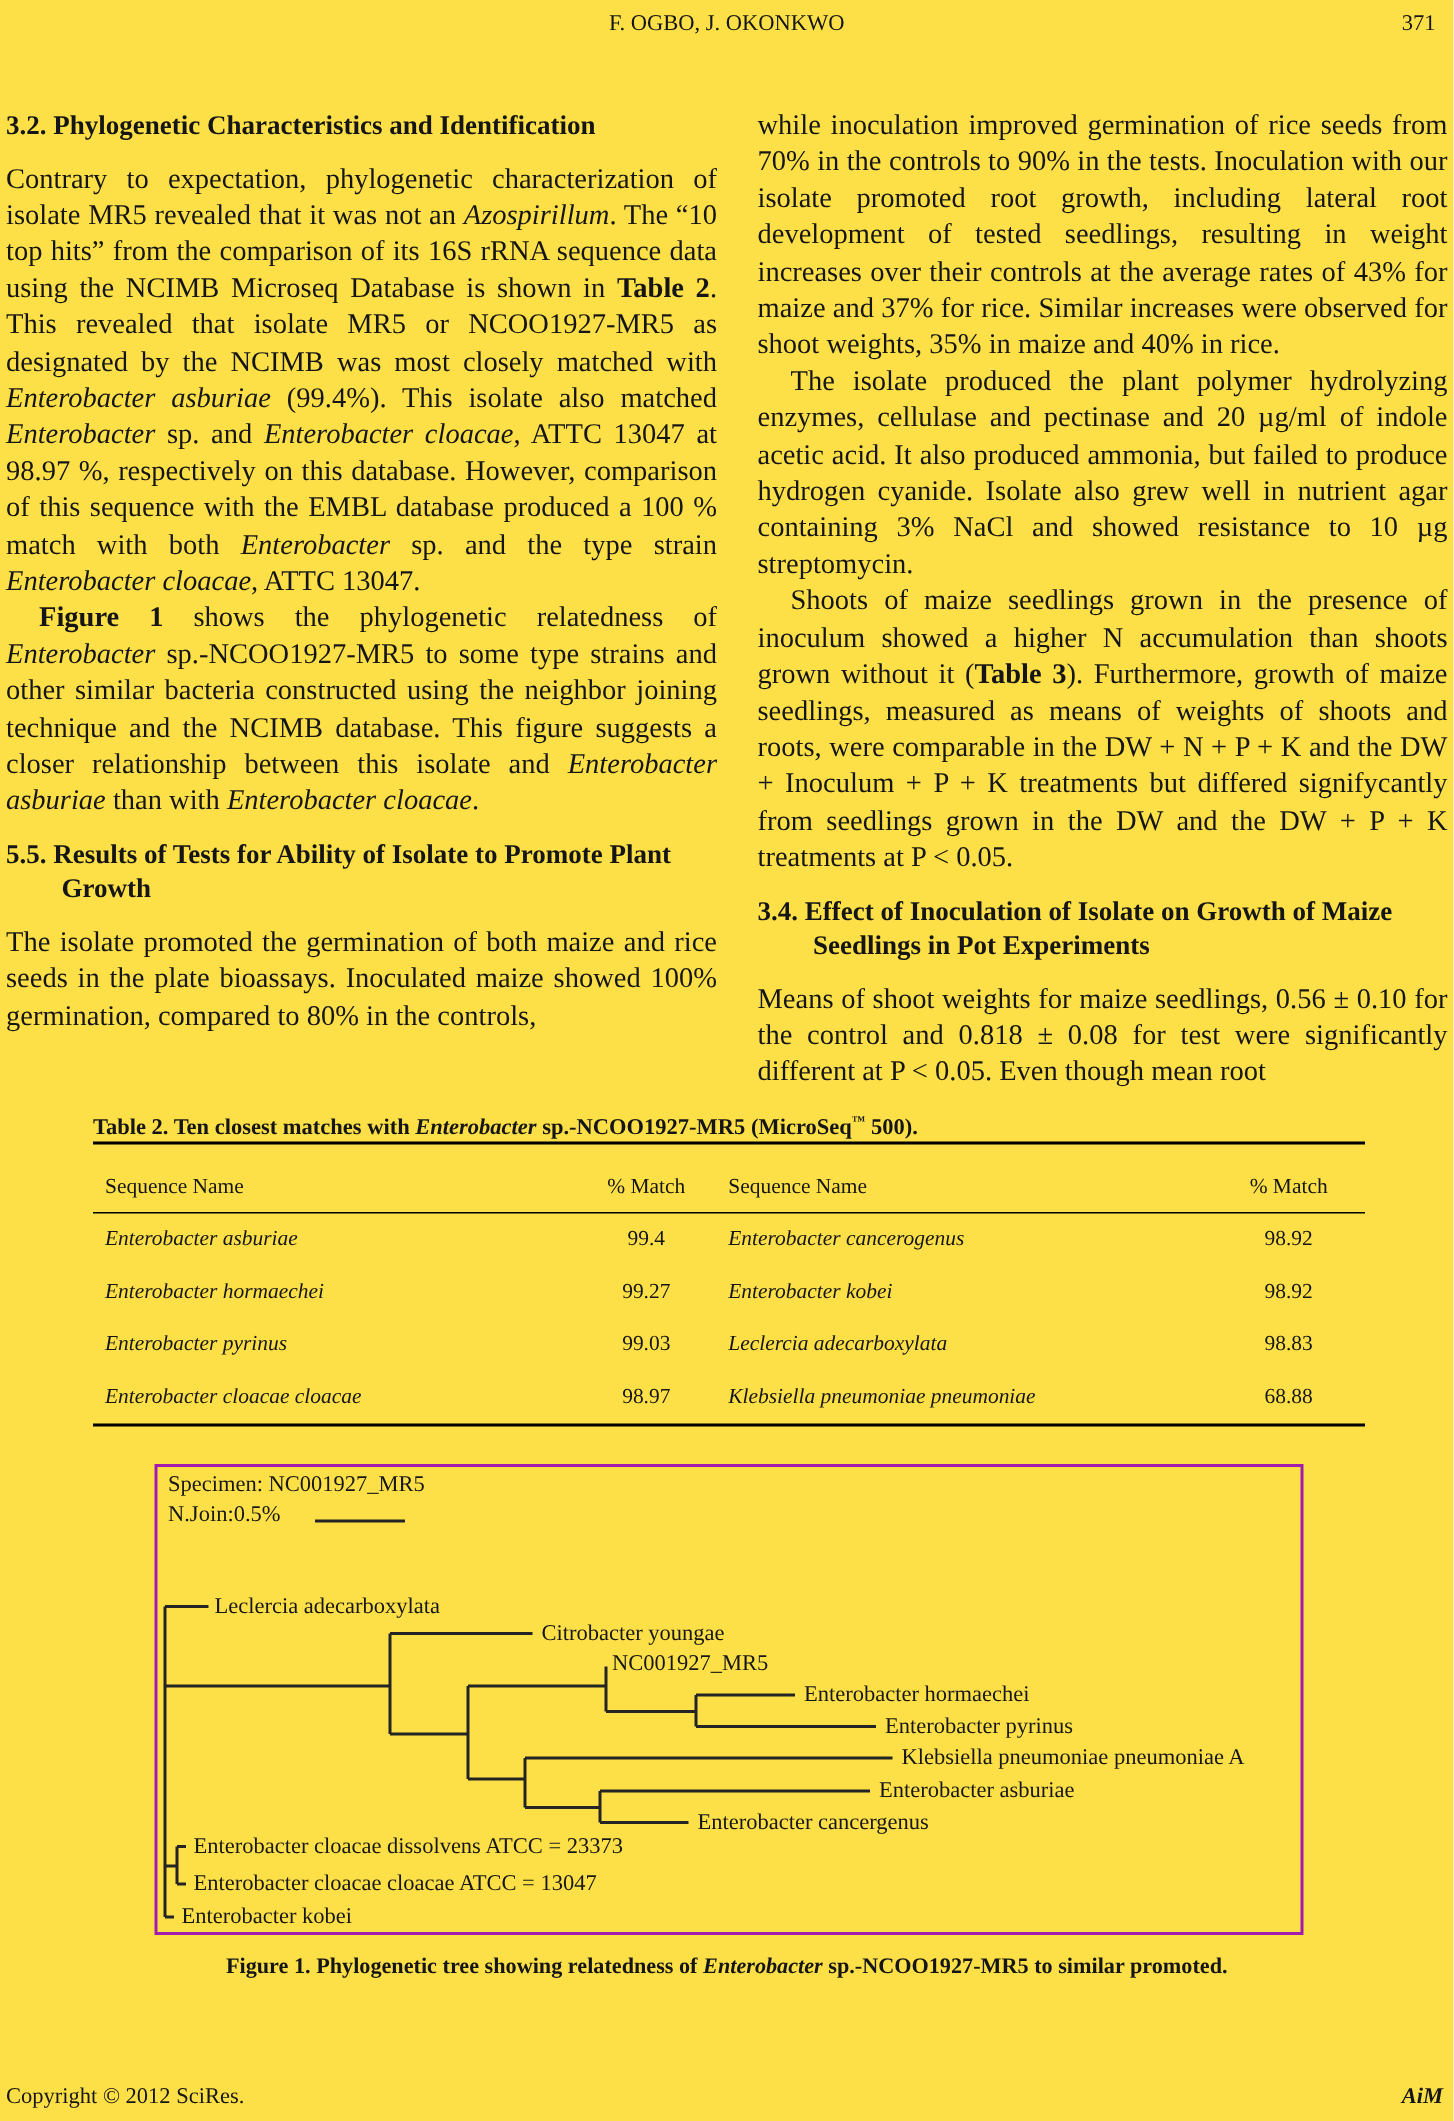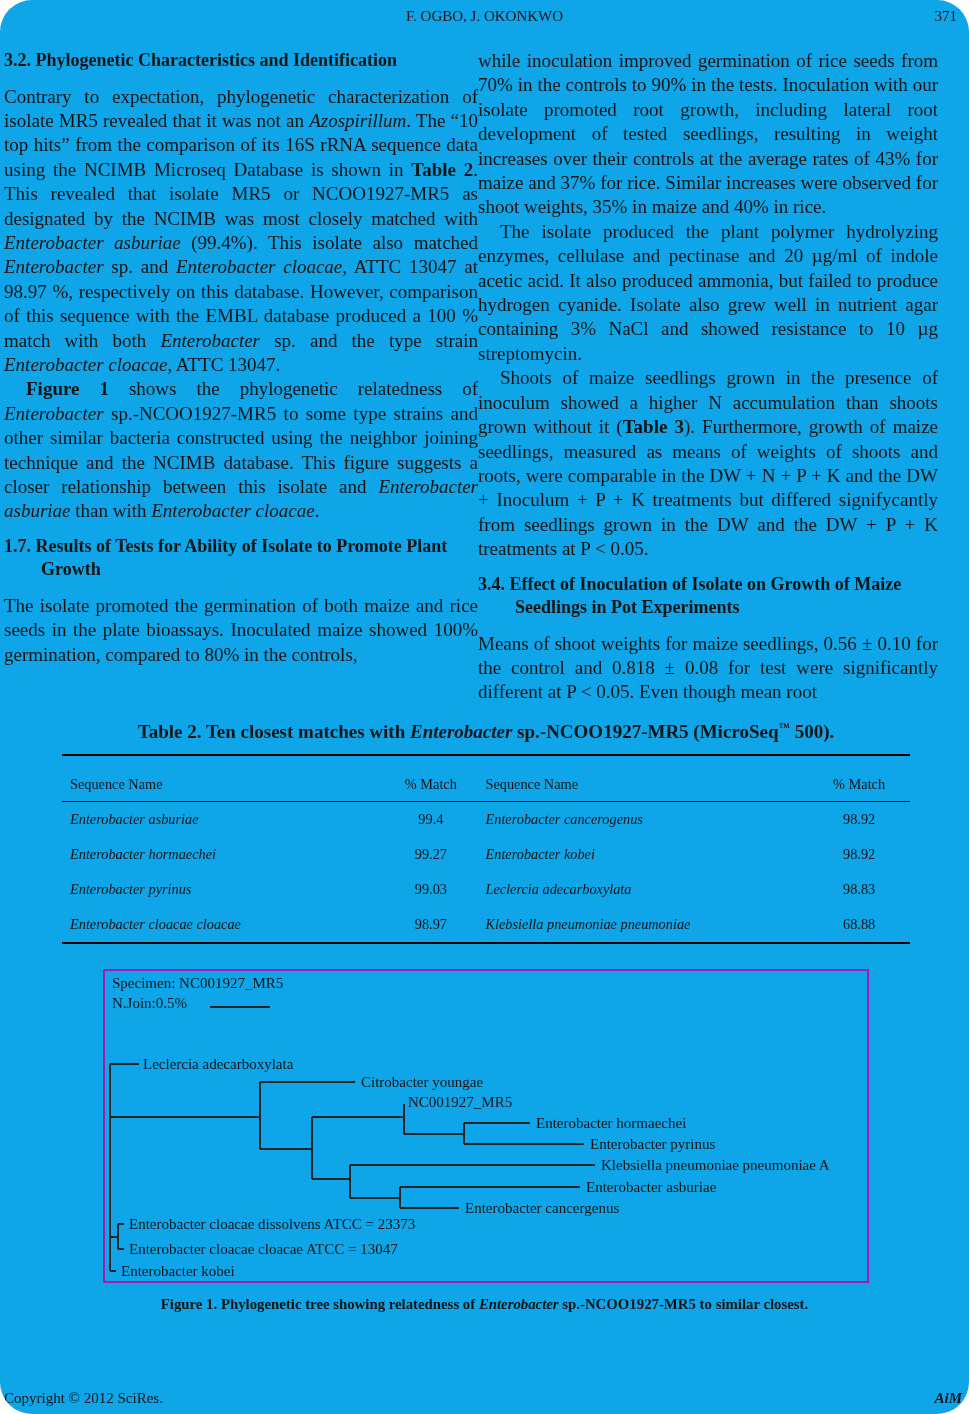--- a/index.html
+++ b/index.html
@@ -1,33 +1,33 @@
 <!DOCTYPE html>
 <html><head>
 <meta charset="utf-8">
 <style>
   html,body{margin:0;padding:0;background:#fff;}
   body{width:969px;height:1414px;font-family:"Liberation Serif","DejaVu Serif",serif;color:#151515;}
-  .page{position:relative;width:969px;height:1414px;box-sizing:border-box;padding:8px 4px 0 4px;overflow:hidden;background:#0ea5e9;border-radius:32px;}
+  .page{position:relative;width:969px;height:1414px;box-sizing:border-box;padding:8px 4px 0 4px;overflow:hidden;background:#fde047;}
   .runhead{position:relative;height:20px;font-size:15px;}
   .runhead .center{text-align:center;}
   .runhead .pageno{position:absolute;right:8px;top:0;}
-  .columns{display:flex;margin-top:21px;}
+  .columns{display:flex;gap:27px;margin-top:44px;}
   .col-left{width:474px;}
   .col-right{width:460px;}
   .sec-heading{font-size:18px;font-weight:bold;line-height:23.5px;margin:0 0 12px 0;text-indent:-37px;padding-left:37px;}
   .sec-heading.mt{margin-top:11px;}
   p{margin:0;font-size:19px;line-height:24.4px;text-align:justify;}
   p.ind{text-indent:22px;}
   .it{font-style:italic;}
   .bd{font-weight:bold;}
   .sup{vertical-align:super;font-size:0.6em;line-height:0;}
   
   .table-wrap{margin:16px 0 0 58px;width:848px;}
-  .table-title{text-align:center;font-size:19px;font-weight:bold;margin-bottom:11px;}
+  .table-title{text-align:left;font-size:15px;font-weight:bold;}
   table.matches{width:100%;border-collapse:collapse;border-top:2px solid #000;border-bottom:2px solid #000;font-size:14.3px;}
   table.matches th{font-weight:normal;text-align:left;padding:20px 0 8px 8px;border-bottom:1.5px solid #000;}
   table.matches th.num{text-align:center;padding-left:0;}
   table.matches td{padding:9px 0 9px 8px;}
   td.cell-name{font-style:italic;}
   td.cell-num{text-align:center;padding-left:0 !important;}
   
   .figure-box{margin:25px 0 0 99px;width:762px;height:310px;border:2px solid #a21caf;box-sizing:content-box;}
   .figure-box svg{display:block;}
   .tree-line{stroke:#242424;stroke-width:2;}
@@ -44,21 +44,21 @@
   <div class="runhead">
     <div class="center">F. OGBO, J. OKONKWO</div>
     <div class="pageno">371</div>
   </div>
 
   <div class="columns">
     <div class="col-left">
       <h2 class="sec-heading">3.2. Phylogenetic Characteristics and Identification</h2>
       <p><span>Contrary to expectation, phylogenetic characterization of isolate MR5 revealed that it was not an </span><span class="it">Azospirillum</span><span>. The “10 top hits” from the comparison of its 16S rRNA sequence data using the NCIMB Microseq Database is shown in </span><span class="bd">Table 2</span><span>. This revealed that isolate MR5 or NCOO1927-MR5 as designated by the NCIMB was most closely matched with </span><span class="it">Enterobacter asburiae</span><span> (99.4%). This isolate also matched </span><span class="it">Enterobacter</span><span> sp. and </span><span class="it">Enterobacter cloacae</span><span>, ATTC 13047 at 98.97 %, respectively on this database. However, comparison of this sequence with the EMBL database produced a 100 % match with both </span><span class="it">Enterobacter</span><span> sp. and the type strain </span><span class="it">Enterobacter cloacae</span><span>, ATTC 13047.</span></p>
       <p class="ind"><span class="bd">Figure 1</span><span> shows the phylogenetic relatedness of </span><span class="it">Enterobacter</span><span> sp.-NCOO1927-MR5 to some type strains and other similar bacteria constructed using the neighbor joining technique and the NCIMB database. This figure suggests a closer relationship between this isolate and </span><span class="it">Enterobacter asburiae</span><span> than with </span><span class="it">Enterobacter cloacae</span><span>.</span></p>
-      <h2 class="sec-heading mt">1.7. Results of Tests for Ability of Isolate to Promote Plant Growth</h2>
+      <h2 class="sec-heading mt">5.5. Results of Tests for Ability of Isolate to Promote Plant Growth</h2>
       <p><span>The isolate promoted the germination of both maize and rice seeds in the plate bioassays. Inoculated maize showed 100% germination, compared to 80% in the controls,</span></p>
     </div>
     <div class="col-right">
       <p><span>while inoculation improved germination of rice seeds from 70% in the controls to 90% in the tests. Inoculation with our isolate promoted root growth, including lateral root development of tested seedlings, resulting in weight increases over their controls at the average rates of 43% for maize and 37% for rice. Similar increases were observed for shoot weights, 35% in maize and 40% in rice.</span></p>
       <p class="ind"><span>The isolate produced the plant polymer hydrolyzing enzymes, cellulase and pectinase and 20 µg/ml of indole acetic acid. It also produced ammonia, but failed to produce hydrogen cyanide. Isolate also grew well in nutrient agar containing 3% NaCl and showed resistance to 10 µg streptomycin.</span></p>
       <p class="ind"><span>Shoots of maize seedlings grown in the presence of inoculum showed a higher N accumulation than shoots grown without it (</span><span class="bd">Table 3</span><span>). Furthermore, growth of maize seedlings, measured as means of weights of shoots and roots, were comparable in the DW + N + P + K and the DW + Inoculum + P + K treatments but differed signifycantly from seedlings grown in the DW and the DW + P + K treatments at P &lt; 0.05.</span></p>
       <h2 class="sec-heading mt">3.4. Effect of Inoculation of Isolate on Growth of Maize Seedlings in Pot Experiments</h2>
       <p><span>Means of shoot weights for maize seedlings, 0.56 ± 0.10 for the control and 0.818 ± 0.08 for test were significantly different at P &lt; 0.05. Even though mean root</span></p>
     </div>
   </div>
@@ -145,20 +145,20 @@
         <text x="431" y="152" class="tree-text" dominant-baseline="central">Enterobacter hormaechei</text>
         <text x="485" y="173" class="tree-text" dominant-baseline="central">Enterobacter pyrinus</text>
         <text x="496" y="194" class="tree-text" dominant-baseline="central">Klebsiella pneumoniae pneumoniae A</text>
         <text x="481" y="216" class="tree-text" dominant-baseline="central">Enterobacter asburiae</text>
         <text x="360" y="237" class="tree-text" dominant-baseline="central">Enterobacter cancergenus</text>
         <text x="24" y="253" class="tree-text" dominant-baseline="central">Enterobacter cloacae dissolvens ATCC = 23373</text>
         <text x="24" y="278" class="tree-text" dominant-baseline="central">Enterobacter cloacae cloacae ATCC = 13047</text>
         <text x="16" y="300" class="tree-text" dominant-baseline="central">Enterobacter kobei</text>
       </svg>
   </div>
-  <div class="figure-caption"><span class="bd">Figure 1. Phylogenetic tree showing relatedness of </span><span class="it bd">Enterobacter</span><span class="bd"> sp.-NCOO1927-MR5 to similar closest.</span></div>
+  <div class="figure-caption"><span class="bd">Figure 1. Phylogenetic tree showing relatedness of </span><span class="it bd">Enterobacter</span><span class="bd"> sp.-NCOO1927-MR5 to similar promoted.</span></div>
 
   <div class="pfooter">
     <span>Copyright © 2012 SciRes.</span>
     <span class="journal">AiM</span>
   </div>
 
 </div>
 
 </body></html>

